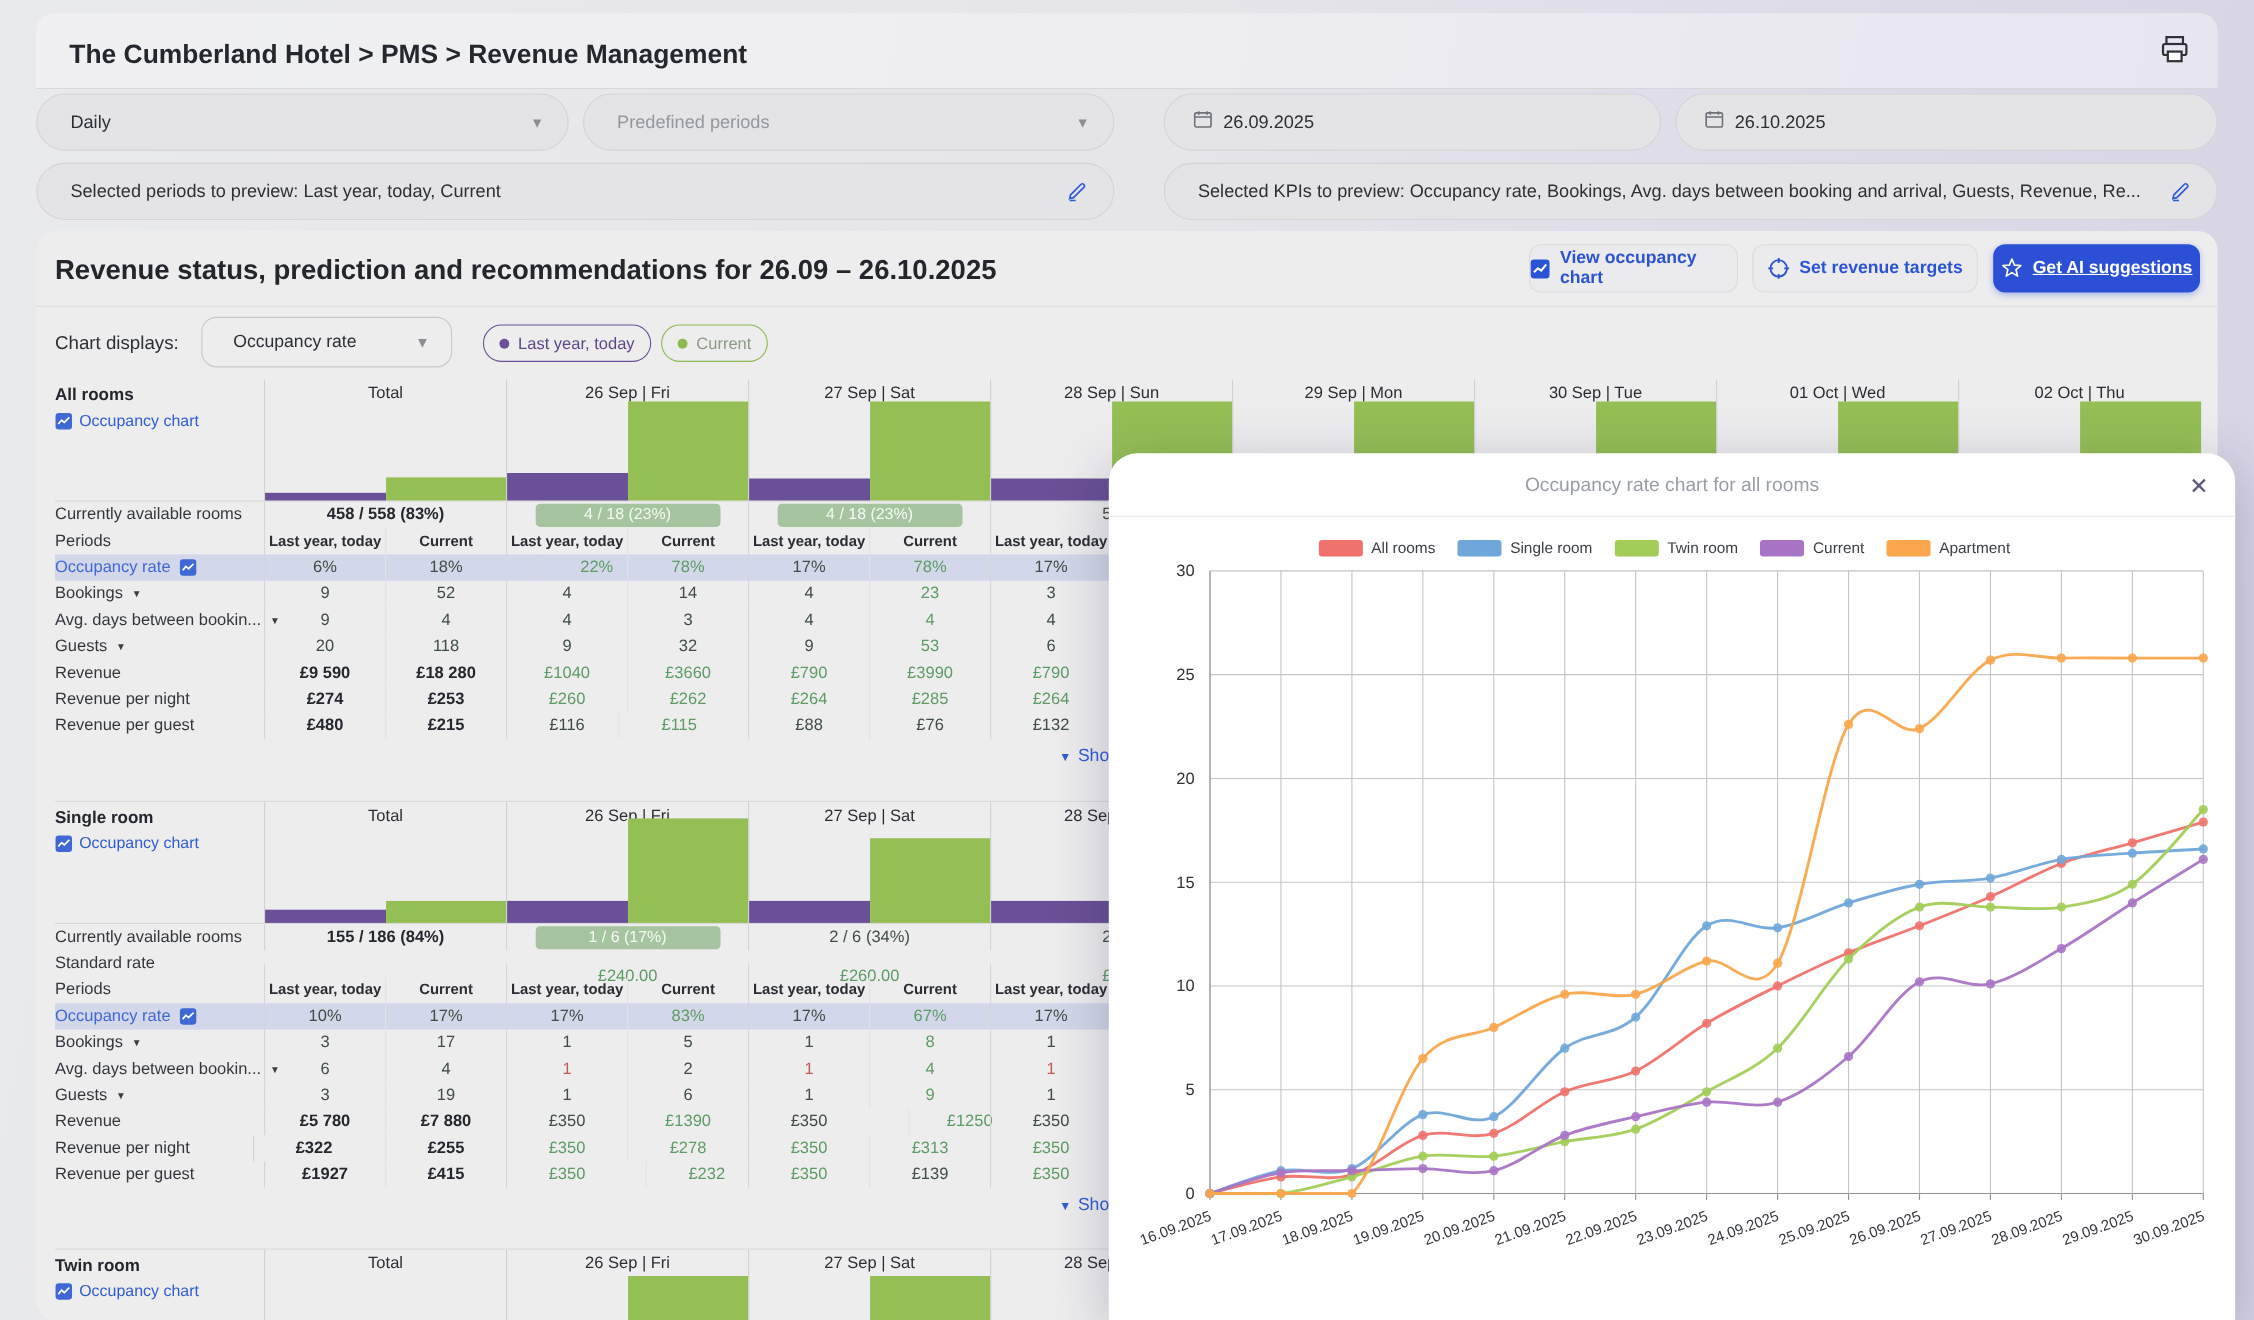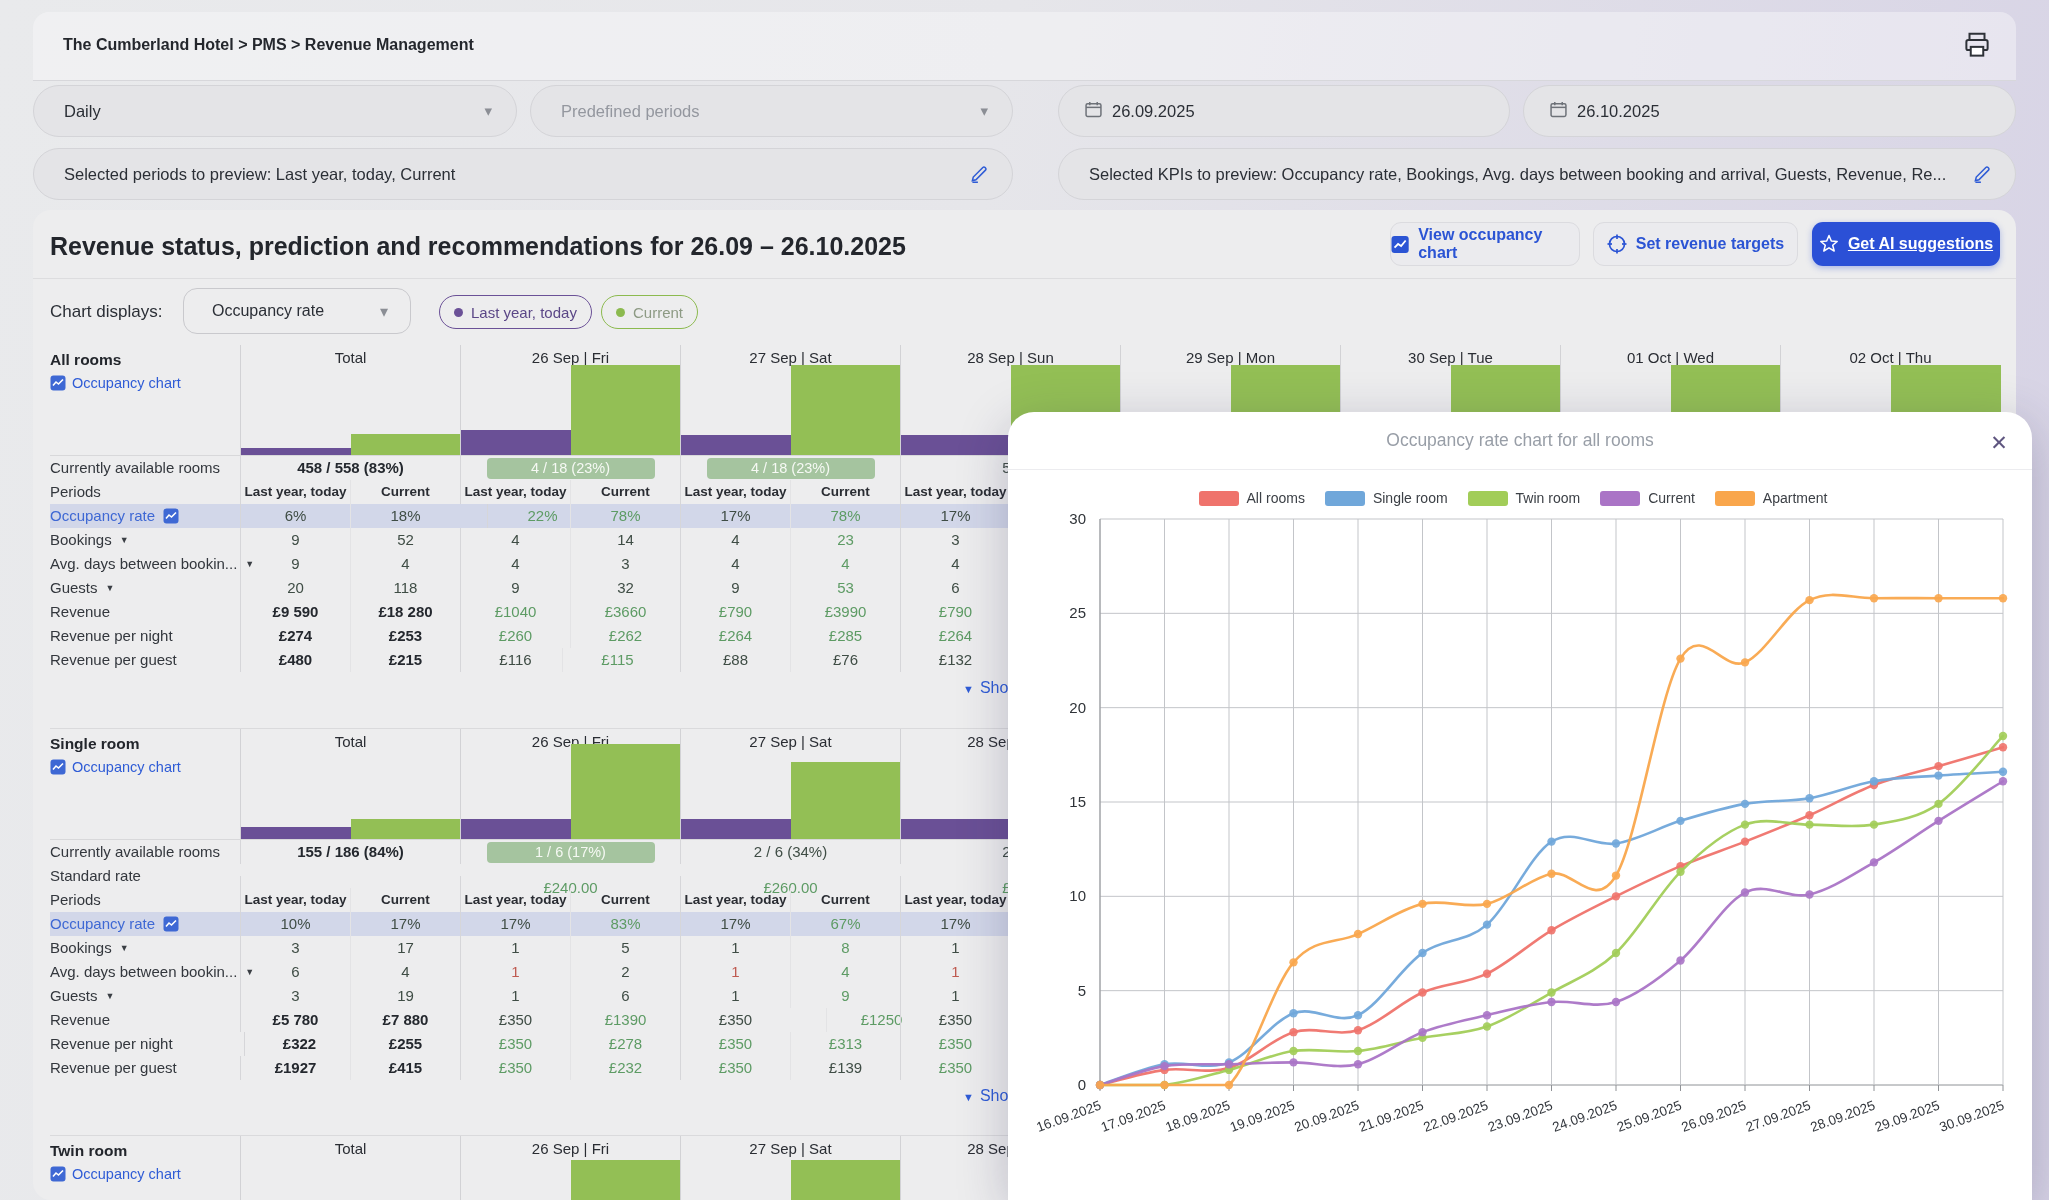--- a/index.html
+++ b/index.html
@@ -3,21 +3,21 @@
 <meta charset="utf-8">
 <style>
   html,body{margin:0;padding:0;background:#dcdae6;}
   #app{position:relative;width:2049px;height:1200px;overflow:hidden;
        font-family:"Liberation Sans",sans-serif;color:#2b2f36;
        background:linear-gradient(100deg,#e9eaec 0%,#e6e6ea 45%,#d6d2e5 100%);}
   
   .topbar{position:absolute;left:33px;top:12px;width:1983px;height:68px;
           background:rgba(248,248,250,.45);border-radius:16px 16px 0 0;
           border-bottom:1px solid #d7d7db;}
-  .breadcrumb{position:absolute;left:30px;top:24px;font-size:16px;font-weight:700;color:#24272d;}
+  .breadcrumb{position:absolute;left:30px;top:24px;font-size:24px;font-weight:700;color:#24272d;}
   .print-btn{position:absolute;right:22px;top:18px;width:32px;height:32px;cursor:pointer;}
   
   .pill{position:absolute;height:52px;border-radius:26px;background:#e4e4e7;
         border:1px solid #d4d4d8;box-sizing:border-box;font-size:16.5px;
         display:flex;align-items:center;}
   .pill .chev{position:absolute;right:24px;color:#8b8e95;font-size:15px;}
   .pill-text{margin-left:30px;}
   .placeholder{color:#94979f;}
   .cal-ico{margin-left:26px;margin-right:10px;}
   .edit-ico{position:absolute;right:22px;top:14px;}
@@ -632,21 +632,21 @@
           <div class="cell mid" style="left: 1400px;"></div>
           <div class="cell colstart" style="left: 1510px;"></div>
           <div class="cell mid" style="left: 1620px;"></div>
           <div class="cell colstart" style="left: 1730px;"></div>
           <div class="cell mid" style="left: 1840px;"></div>
         </div>
         <div class="trow" style="height: 24px;">
           <div class="tlabel">
             <span>Revenue per night</span>
           </div>
-          <div class="cell colstart v-tot" style="left: 194px;">£322</div>
+          <div class="cell colstart v-tot" style="left: 180px;">£322</div>
           <div class="cell mid v-tot" style="left: 300px;">£255</div>
           <div class="cell colstart v-g" style="left: 410px;">£350</div>
           <div class="cell mid v-g" style="left: 520px;">£278</div>
           <div class="cell colstart v-g" style="left: 630px;">£350</div>
           <div class="cell mid v-g" style="left: 740px;">£313</div>
           <div class="cell colstart v-g" style="left: 850px;">£350</div>
           <div class="cell mid" style="left: 960px;"></div>
           <div class="cell colstart" style="left: 1070px;"></div>
           <div class="cell mid" style="left: 1180px;"></div>
           <div class="cell colstart" style="left: 1290px;"></div>
@@ -656,21 +656,21 @@
           <div class="cell colstart" style="left: 1730px;"></div>
           <div class="cell mid" style="left: 1840px;"></div>
         </div>
         <div class="trow" style="height: 24px;">
           <div class="tlabel">
             <span>Revenue per guest</span>
           </div>
           <div class="cell colstart v-tot" style="left: 190px;">£1927</div>
           <div class="cell mid v-tot" style="left: 300px;">£415</div>
           <div class="cell colstart v-g" style="left: 410px;">£350</div>
-          <div class="cell mid v-g" style="left: 520px;">£232</div>
+          <div class="cell mid v-g" style="left: 537px;">£232</div>
           <div class="cell colstart v-g" style="left: 630px;">£350</div>
           <div class="cell mid v-d" style="left: 740px;">£139</div>
           <div class="cell colstart v-g" style="left: 850px;">£350</div>
           <div class="cell mid" style="left: 960px;"></div>
           <div class="cell colstart" style="left: 1070px;"></div>
           <div class="cell mid" style="left: 1180px;"></div>
           <div class="cell colstart" style="left: 1290px;"></div>
           <div class="cell mid" style="left: 1400px;"></div>
           <div class="cell colstart" style="left: 1510px;"></div>
           <div class="cell mid" style="left: 1620px;"></div>

